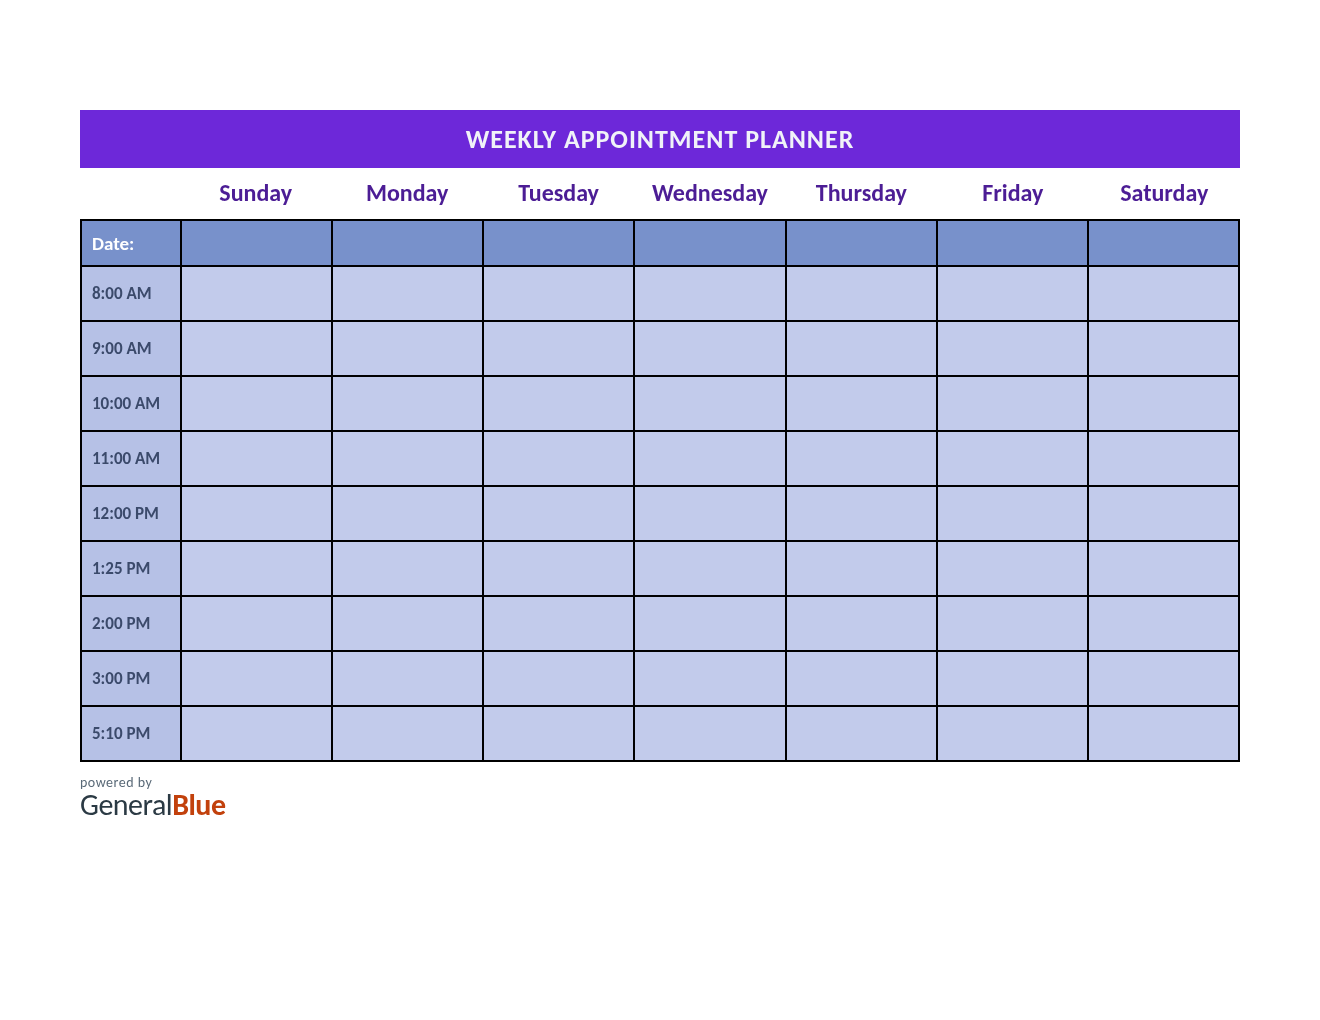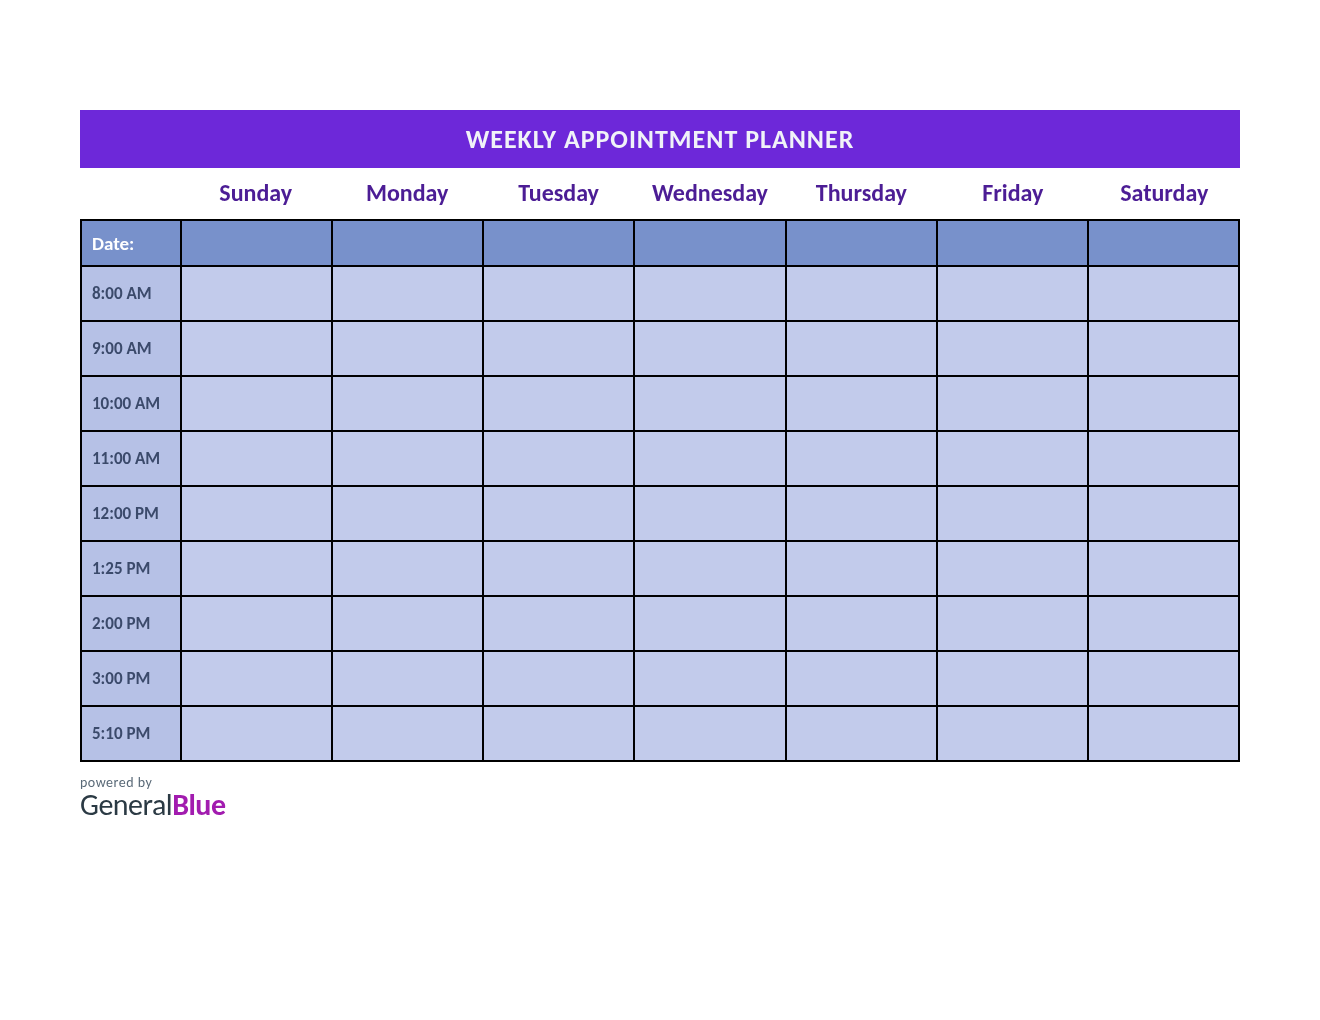--- a/index.html
+++ b/index.html
@@ -80,21 +80,21 @@
       letter-spacing: 0.5px;
     }
     .brand {
       font-size: 30px;
       color: #2b3a44;
       letter-spacing: -0.5px;
       line-height: 1.05;
       margin-top: -2px;
     }
     .brand .blue {
-      color: #a21caf;
+      color: #c2410c;
       font-weight: bold;
     }
   </style>
 </head>
 <body>
 
 <div class="title-bar">
   <span>WEEKLY APPOINTMENT PLANNER</span>
 </div>
 

